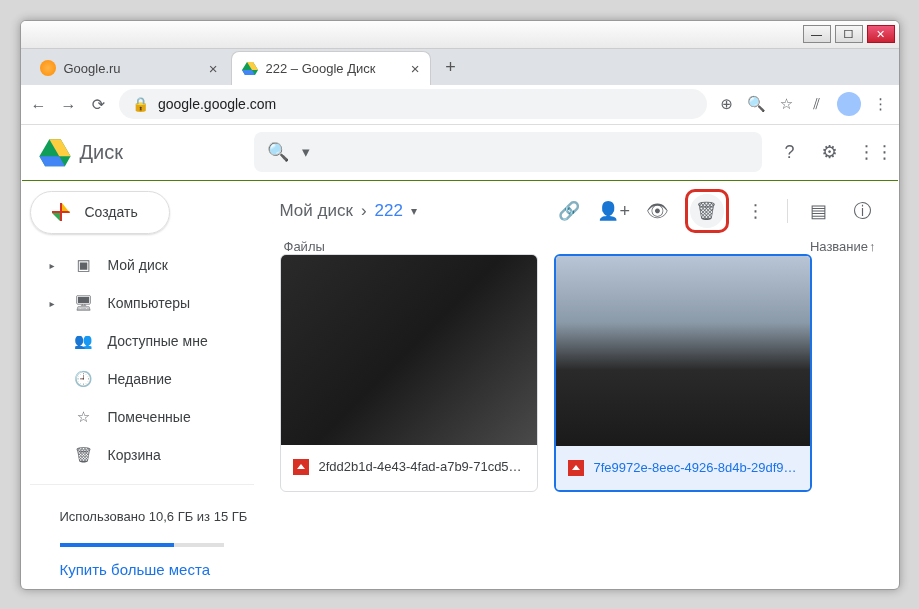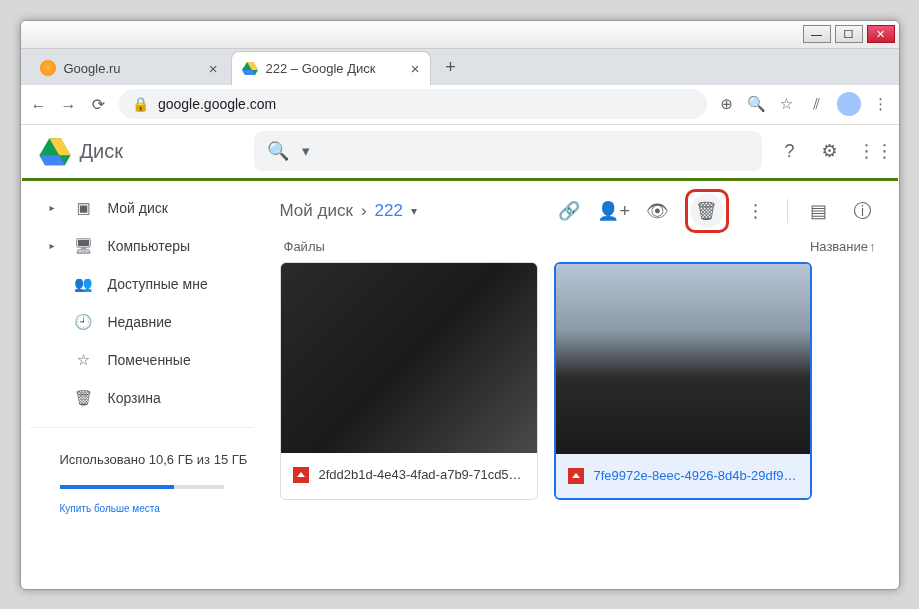--- a/index.html
+++ b/index.html
@@ -15,48 +15,48 @@
 .tab .ttext{flex:1;white-space:nowrap;overflow:hidden;text-overflow:ellipsis}
 .tab .tx{color:#555;font-size:15px}
 .newtab{width:28px;height:28px;border-radius:50%;display:flex;align-items:center;justify-content:center;font-size:18px;color:#555;margin-left:4px;margin-bottom:3px}
 .addrbar{height:40px;display:flex;align-items:center;padding:0 8px;gap:10px;border-bottom:1px solid #ddd;background:#fff}
 .navico{width:20px;color:#5f6368;text-align:center;font-size:16px}
 .url{flex:1;display:flex;align-items:center;gap:8px;background:#f1f3f4;border-radius:20px;height:30px;padding:0 14px;font-size:14px;color:#5f6368}
 .url .domain{color:#202124}
 .rightico{width:20px;text-align:center;color:#5f6368;font-size:15px}
 .avatar{width:24px;height:24px;border-radius:50%;background:#9ec5fe}
 .content{position:absolute;top:104px;left:1px;right:1px;bottom:1px;display:flex;flex-direction:column;background:#fff}
-.gheader{height:56px;display:flex;align-items:center;padding:0 16px;gap:16px;border-bottom:3px solid #4d7c0f}
+.gheader{height:56px;display:flex;align-items:center;padding:0 16px;gap:16px;border-bottom:1px solid #4d7c0f}
 .glogo{display:flex;align-items:center;gap:8px;font-size:20px;color:#5f6368;width:200px}
 .glogo svg{width:34px;height:34px}
 .gsearch{flex:1;height:40px;background:#f1f3f4;border-radius:8px;display:flex;align-items:center;padding:0 14px;gap:12px;color:#5f6368;font-size:15px}
 .gsearch .sicon{font-size:18px}
 .gsearch span.ph{flex:1}
 .ghico{width:24px;color:#5f6368;text-align:center;font-size:18px}
 .gbody{flex:1;display:flex;overflow:hidden}
 .sidebar{width:240px;padding:10px 8px;display:flex;flex-direction:column;gap:4px;overflow:hidden}
 .create{height:44px;border:1px solid #ddd;border-radius:22px;display:flex;align-items:center;gap:12px;padding:0 18px;font-size:14px;color:#3c4043;box-shadow:0 1px 2px rgba(0,0,0,.15);width:140px;margin-bottom:10px}
 .create .plus{width:24px;height:24px}
 .sbitem{height:34px;display:flex;align-items:center;gap:14px;padding:0 10px 0 20px;font-size:14px;color:#3c4043;border-radius:0 17px 17px 0}
 .sbitem .arrow{width:10px;color:#5f6368;font-size:10px}
 .sbitem .sicon{width:20px;color:#5f6368;font-size:15px;text-align:center}
 .storage{padding:10px 0 6px 30px;font-size:13px;color:#3c4043;line-height:1.5}
 .storagebar{height:4px;background:#e0e0e0;margin:6px 30px 0 30px;position:relative}
 .storageprog{height:100%;width:70%;background:#1a73e8}
-.buy{padding:10px 0 0 30px;font-size:10px;color:#1a73e8}
+.buy{padding:10px 0 0 30px;font-size:15px;color:#1a73e8}
 .main{flex:1;padding:8px 18px;display:flex;flex-direction:column;overflow:hidden}
 .toolbar{height:44px;display:flex;align-items:center;gap:10px}
 .crumb{font-size:17px;color:#5f6368;display:flex;align-items:center;gap:8px}
 .crumb .fname{color:#3b82f6}
 .spacer{flex:1}
 .tbicon{width:34px;height:34px;display:flex;align-items:center;justify-content:center;color:#5f6368;font-size:18px;border-radius:50%}
 .tbicon.hover{background:#f1f3f4}
 .trashwrap{border:3px solid #d93025;border-radius:10px;padding:2px}
 .divider{width:1px;height:24px;background:#ddd;margin:0 4px}
-.sectionhead{display:flex;align-items:flex-start;padding:6px 4px 8px}
+.sectionhead{display:flex;align-items:flex-start;padding:6px 4px 0}
 .sectionhead .lbl{font-size:13px;color:#5f6368}
 .sectionhead .sort{font-size:13px;color:#5f6368;display:flex;align-items:center;gap:1px}
 .grid{display:flex;gap:16px}
 .card{width:258px;border:1px solid #dadce0;border-radius:6px;overflow:hidden;display:flex;flex-direction:column}
 .card.selected{border:2px solid #1a73e8}
 .thumb{height:190px;background:#333}
 .thumb1{background:linear-gradient(135deg,#2a2a2a 0%,#1a1a1a 50%,#4a4a4a 100%)}
 .thumb2{background:linear-gradient(180deg,#b8c5d6 0%,#8b9aa8 35%,#2a2a2a 60%,#1a1a1a 100%)}
 .cardfoot{height:44px;display:flex;align-items:center;gap:10px;padding:0 12px;font-size:13px;color:#3c4043}
 .card.selected .cardfoot{color:#1a73e8;background:#e8f0fe}
@@ -124,20 +124,29 @@
         <span class="sicon">🔍</span>
         <span>▾</span>
       </div>
       <div class="ghico">?</div>
       <div class="ghico">⚙</div>
       <div class="ghico">⋮⋮⋮</div>
     </div>
 
     <div class="gbody">
       <div class="sidebar">
+        <div class="create">
+          <svg class="plus" viewBox="0 0 24 24">
+              <path d="M11 3h2v8h8v2h-8v8h-2v-8H3v-2h8z" fill="#d93025"></path>
+              <path d="M13 3v8h8v2" fill="#fbbc04"></path>
+              <path d="M3 13h8v8" fill="#34a853"></path>
+              <path d="M13 13h8" fill="#4285f4"></path>
+            </svg>
+          <span>Создать</span>
+        </div>
         <div class="sbitem">
             <span class="arrow">▸</span>
             <span class="sicon">▣</span>
             <span>Мой диск</span>
           </div>
         <div class="sbitem">
             <span class="arrow">▸</span>
             <span class="sicon">🖥</span>
             <span>Компьютеры</span>
           </div>

